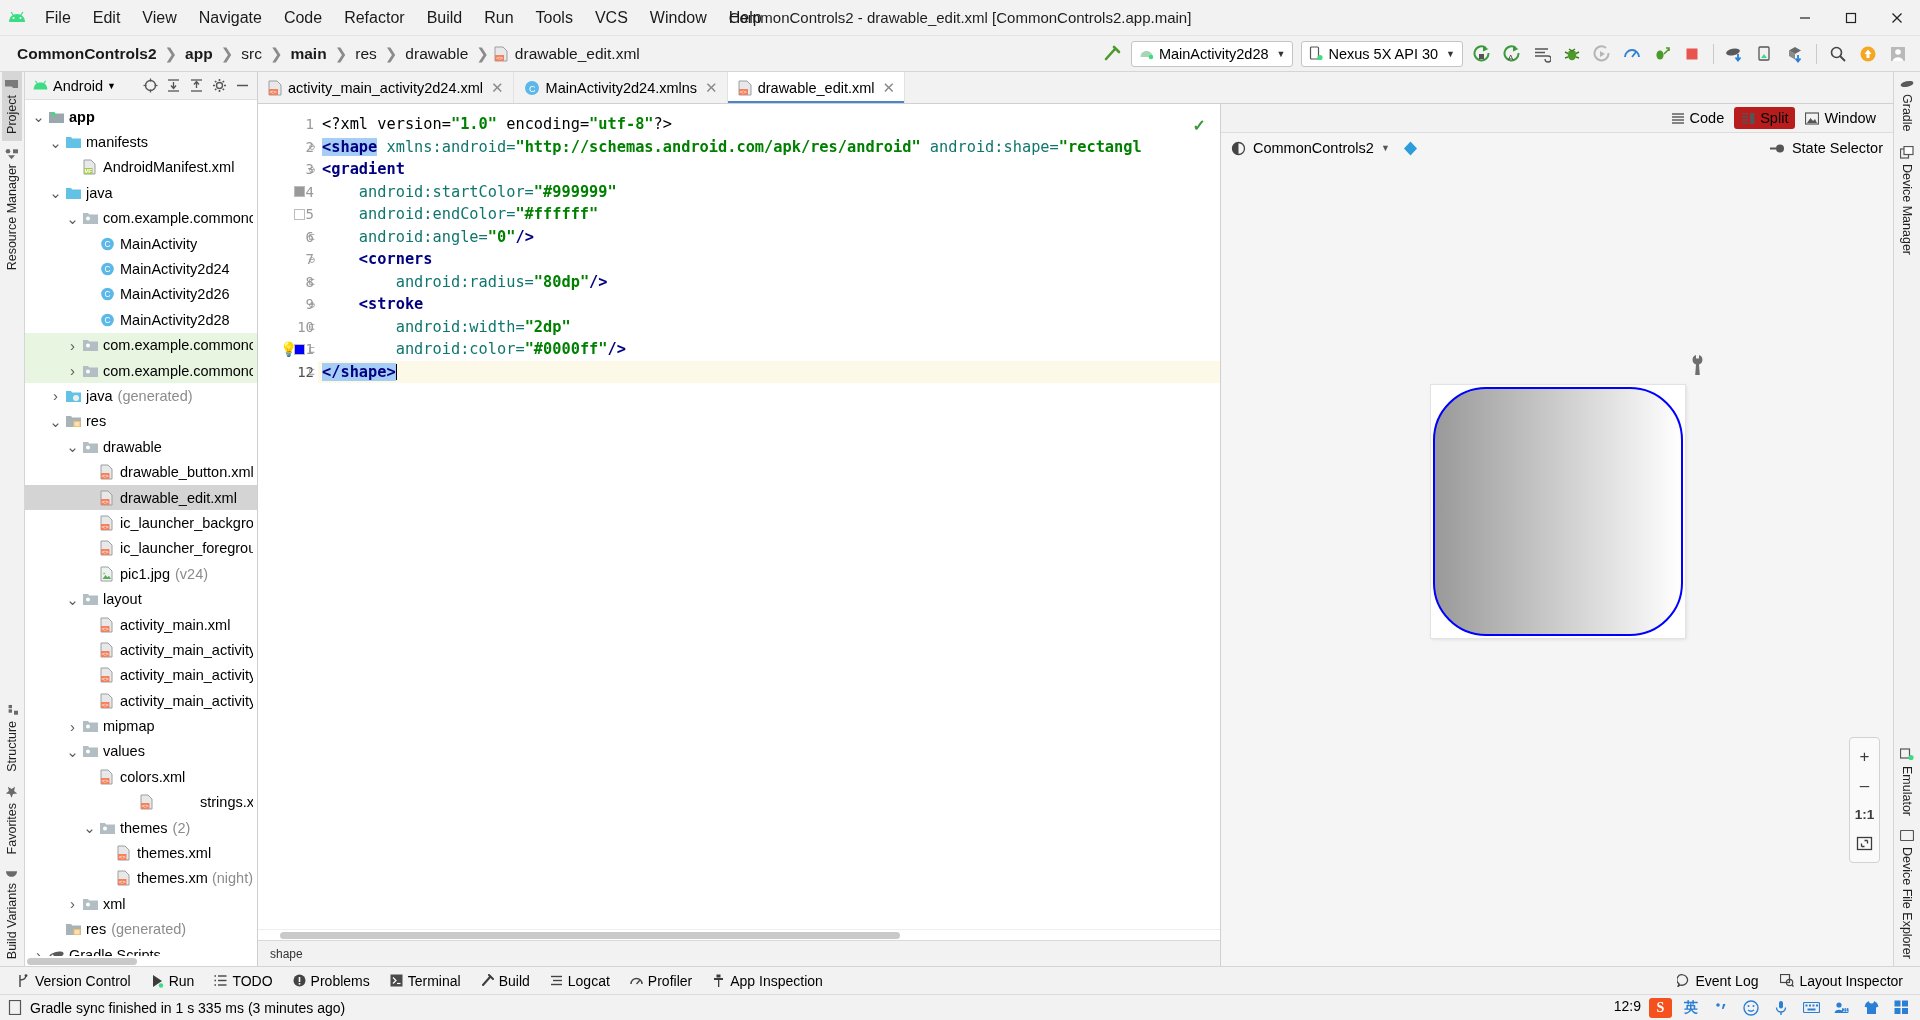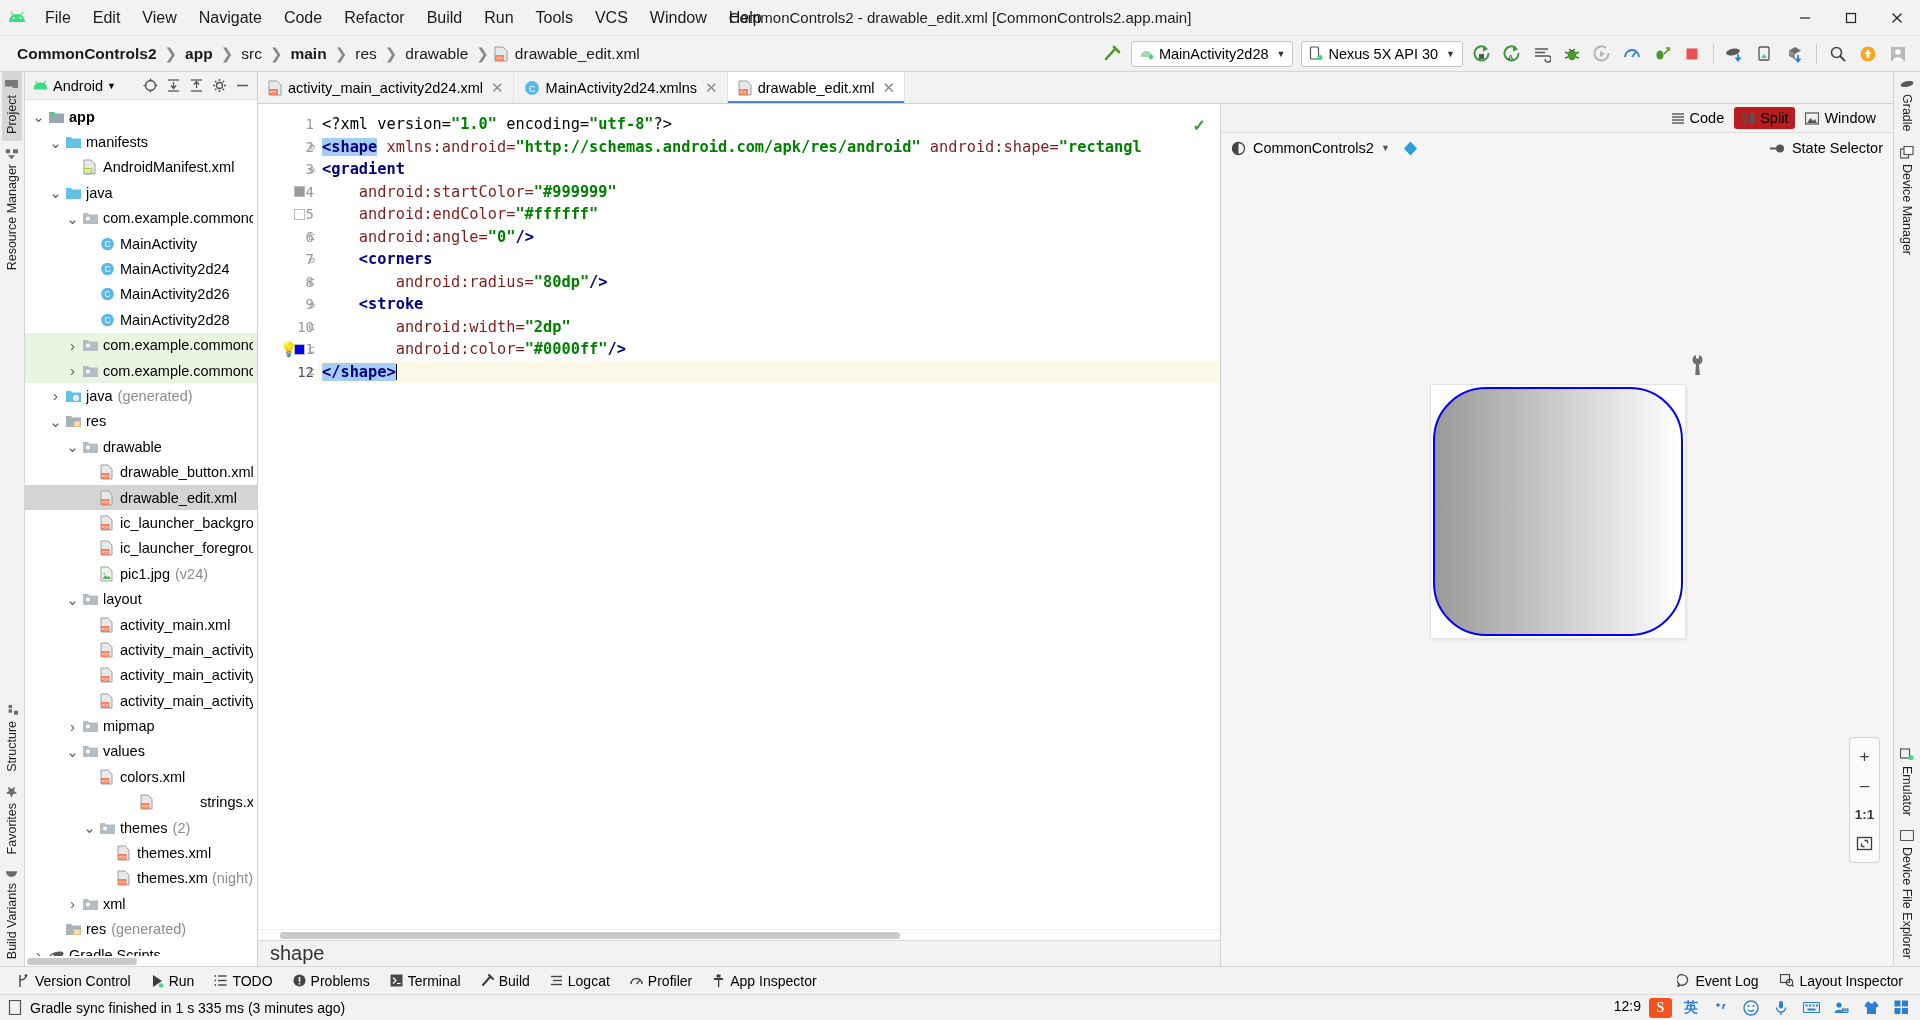--- a/index.html
+++ b/index.html
@@ -154,33 +154,33 @@
     color:#9a9a9a; font-size:10px;
   }
   .code-text {
     flex:1 1 auto; position:relative; padding-top:9px;
     font-family: "DejaVu Sans Mono", monospace; font-size: 15.3px;
     overflow: hidden; white-space: pre;
   }
   .cl { height: 22.5px; line-height:22.5px; padding-left: 4px; }
   .cl.cur { background: #fcf9e8; }
   .k-tag   { color:#000080; font-weight:bold; }
-  .k-attr  { color:#7f1d1d;margin-top:42px; }
+  .k-attr  { color:#0f766e;margin-top:42px; }
   .k-val   { color:#008000; font-weight:bold; }
   .k-txt   { color:#000; }
   .k-sel   { background:#a5cdf5; }
   .caret-bar { display:inline-block; width:1px; height:16px; background:#000; vertical-align:-3px; }
   .check-ok { position:absolute; right:14px; top:12px; color:#3a9a3a; font-size:16px; font-weight:bold;}
   .bulb { position:absolute; left:22px; font-size:14px; }
 
   .code-hscroll { height:11px; flex:0 0 11px; background:#fff; position:relative; border-top:1px solid #eee;}
   .code-hscroll i { position:absolute; left:22px; top:2px; width:620px; height:7px; background:#c9c9c9; border-radius:4px;}
   .breadcrumb-bar {
     height: 26px; flex:0 0 26px; background:#f2f2f2; border-top:1px solid #d9d9d9;
-    display:flex;align-items:center; padding-left:12px; font-size:20px; color:#333;
+    display:flex;align-items:center; padding-left:12px; font-size:12px; color:#333;
   }
 
   
   .preview { flex:1 1 auto; display:flex; flex-direction:column; background:#f5f5f5; min-width:0; position:relative;}
   .pv-modes {
     height:29px; flex:0 0 29px; display:flex; align-items:center; justify-content:flex-end;
     background:#f2f2f2; gap:3px; padding-right:10px; border-bottom:1px solid #dcdcdc;
   }
   .pv-mode { display:flex; align-items:center; gap:5px; padding:3px 7px; font-size:14.5px; border-radius:3px;}
   .pv-mode.sel { background:#b91c1c; }
@@ -1177,21 +1177,21 @@
     <span>Profiler</span>
   </div>
   <div class="tw">
     <span>
       <svg width="13" height="13">
           <rect x="4.5" y="0.5" width="4" height="3" fill="#3c3c3c"></rect>
           <rect x="2" y="4" width="9" height="2" fill="#3c3c3c"></rect>
           <rect x="6" y="6" width="1.3" height="7" fill="#3c3c3c"></rect>
         </svg>
     </span>
-    <span>App Inspector</span>
+    <span>App Inspection</span>
   </div>
 
   <div class="right">
     <div class="tw">
       <span>
         <svg width="13" height="13">
             <path d="M6.5 1 A5.5 5 0 1 1 3 11 L1 12.5 L2 9.8 A5 5 0 0 1 6.5 1Z" fill="none" stroke="#444" stroke-width="1.3"></path>
           </svg>
       </span>
       <span>Event Log</span>

